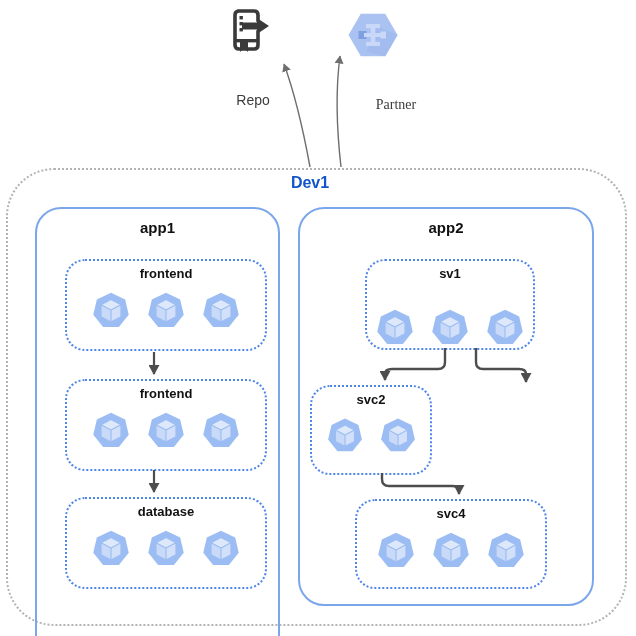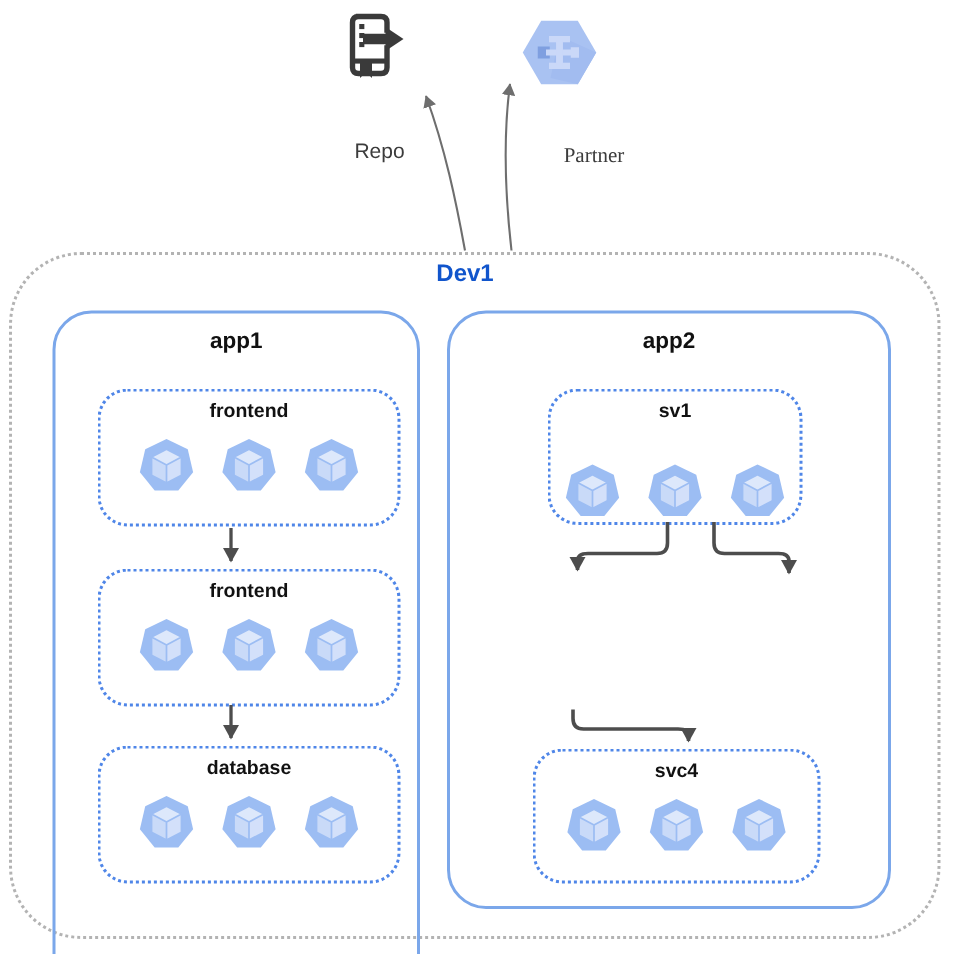--- a/index.html
+++ b/index.html
@@ -162,20 +162,31 @@
           </svg>
         <svg class="pod" viewBox="0 0 40 40">
             <use href="#pod-sym"></use>
           </svg>
         <svg class="pod" viewBox="0 0 40 40">
             <use href="#pod-sym"></use>
           </svg>
       </div>
     </div>
 
+    <div id="svc-svc2" class="service">
+      <div class="service-label">svc2</div>
+      <div class="pods">
+        <svg class="pod sm" viewBox="0 0 40 40">
+            <use href="#pod-sym"></use>
+          </svg>
+        <svg class="pod sm" viewBox="0 0 40 40">
+            <use href="#pod-sym"></use>
+          </svg>
+      </div>
+    </div>
 
 
     <div id="svc-svc4" class="service">
       <div class="service-label">svc4</div>
       <div class="pods">
         <svg class="pod" viewBox="0 0 40 40">
             <use href="#pod-sym"></use>
           </svg>
         <svg class="pod" viewBox="0 0 40 40">
             <use href="#pod-sym"></use>

